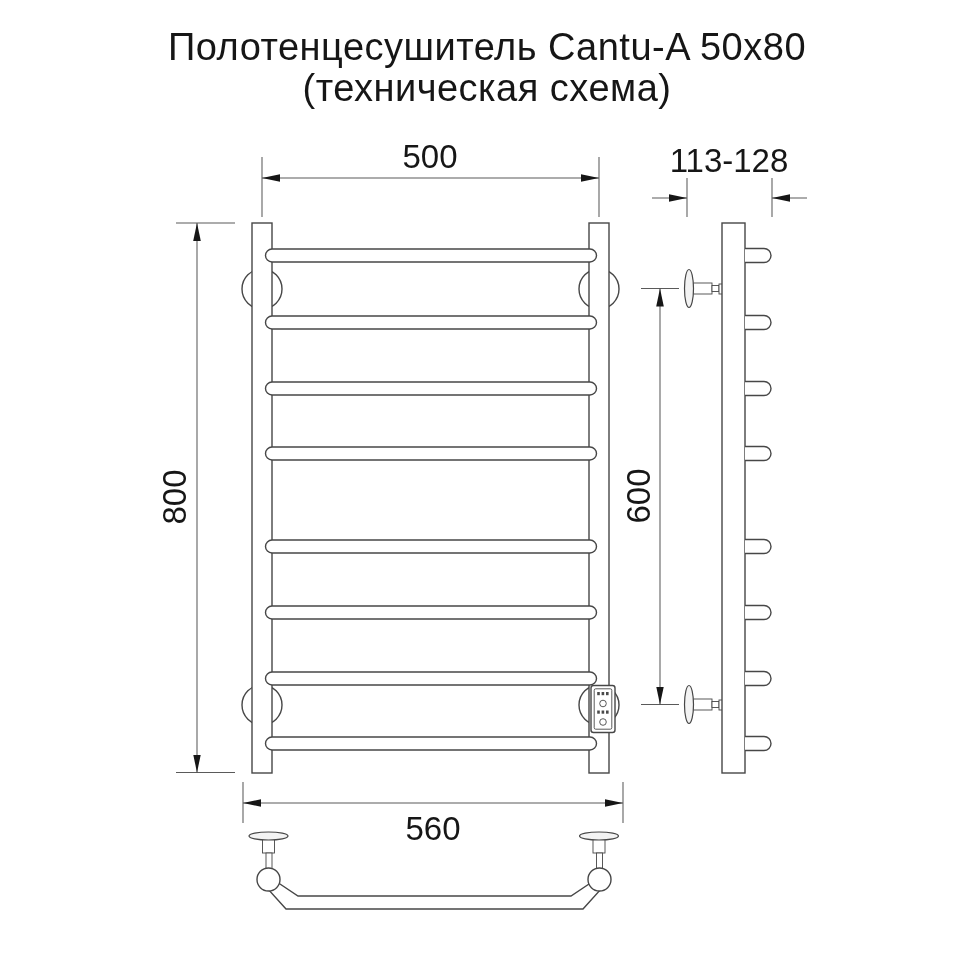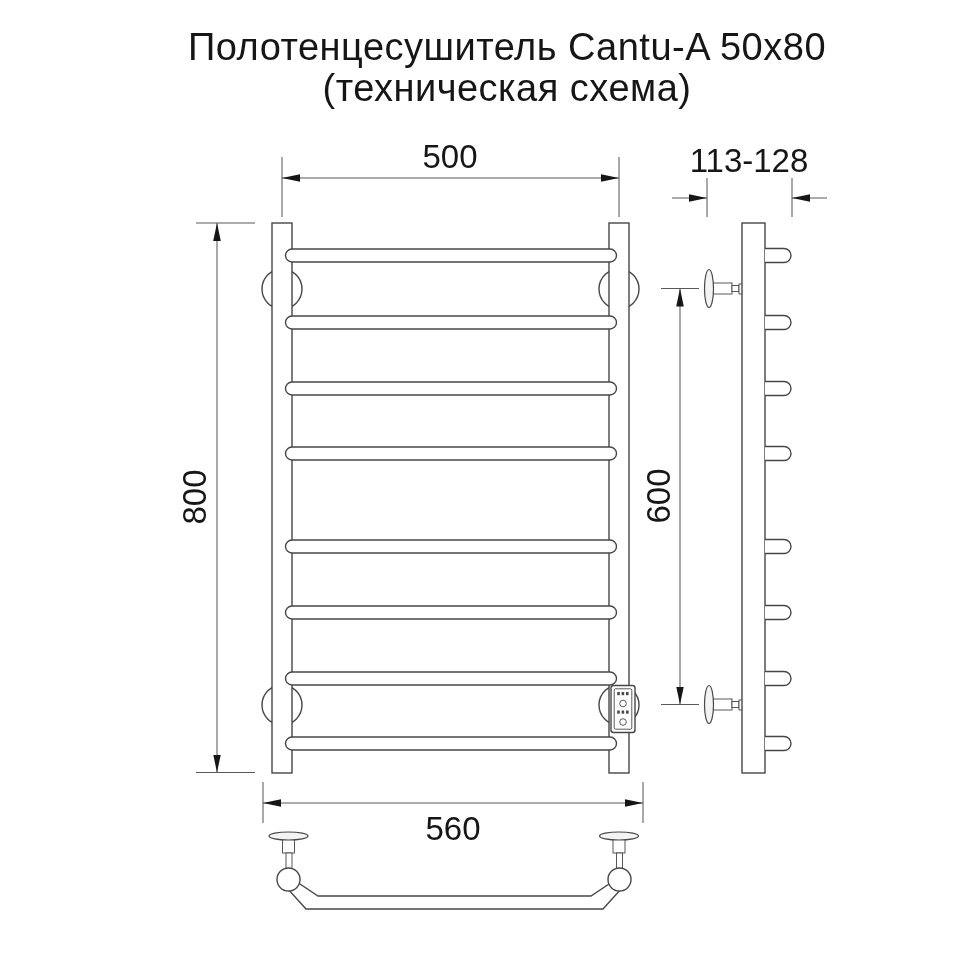--- a/index.html
+++ b/index.html
@@ -1,17 +1,17 @@
 <!DOCTYPE html>
 <html style="--background: #ffffff; --line: #474747; --dim-line: #5a5a5a; --ink: #161616;"><head>
 <meta charset="utf-8">
 <style>
   :root { --background:#ffffff; --line:#474747; --dim-line:#5a5a5a; --ink:#161616; }
   html,body { margin:0; padding:0; background:var(--background); }
-  .stage { width:868px; height:970px; position:relative; background:var(--background); overflow:hidden;margin-left:20px; }
+  .stage { width:868px; height:970px; position:relative; background:var(--background); overflow:hidden; }
   svg { display:block; }
   .shape { fill:#ffffff; stroke:var(--line); stroke-width:1.4; }
   .shape-open { fill:#ffffff; stroke:var(--line); stroke-width:1.4; }
   .flange { fill:#f3f3f3; stroke:var(--line); stroke-width:1.2; }
   .thin { stroke-width:0.9; }
   .dim { stroke:var(--dim-line); stroke-width:1.05; fill:none; }
   .ext { stroke:var(--dim-line); stroke-width:1.05; }
   .arrowhead { fill:var(--ink); stroke:none; }
   text { font-family:"Liberation Sans", sans-serif; fill:var(--ink); text-anchor:middle; }
   .title-text { font-size:38px; letter-spacing:0.5px; }

